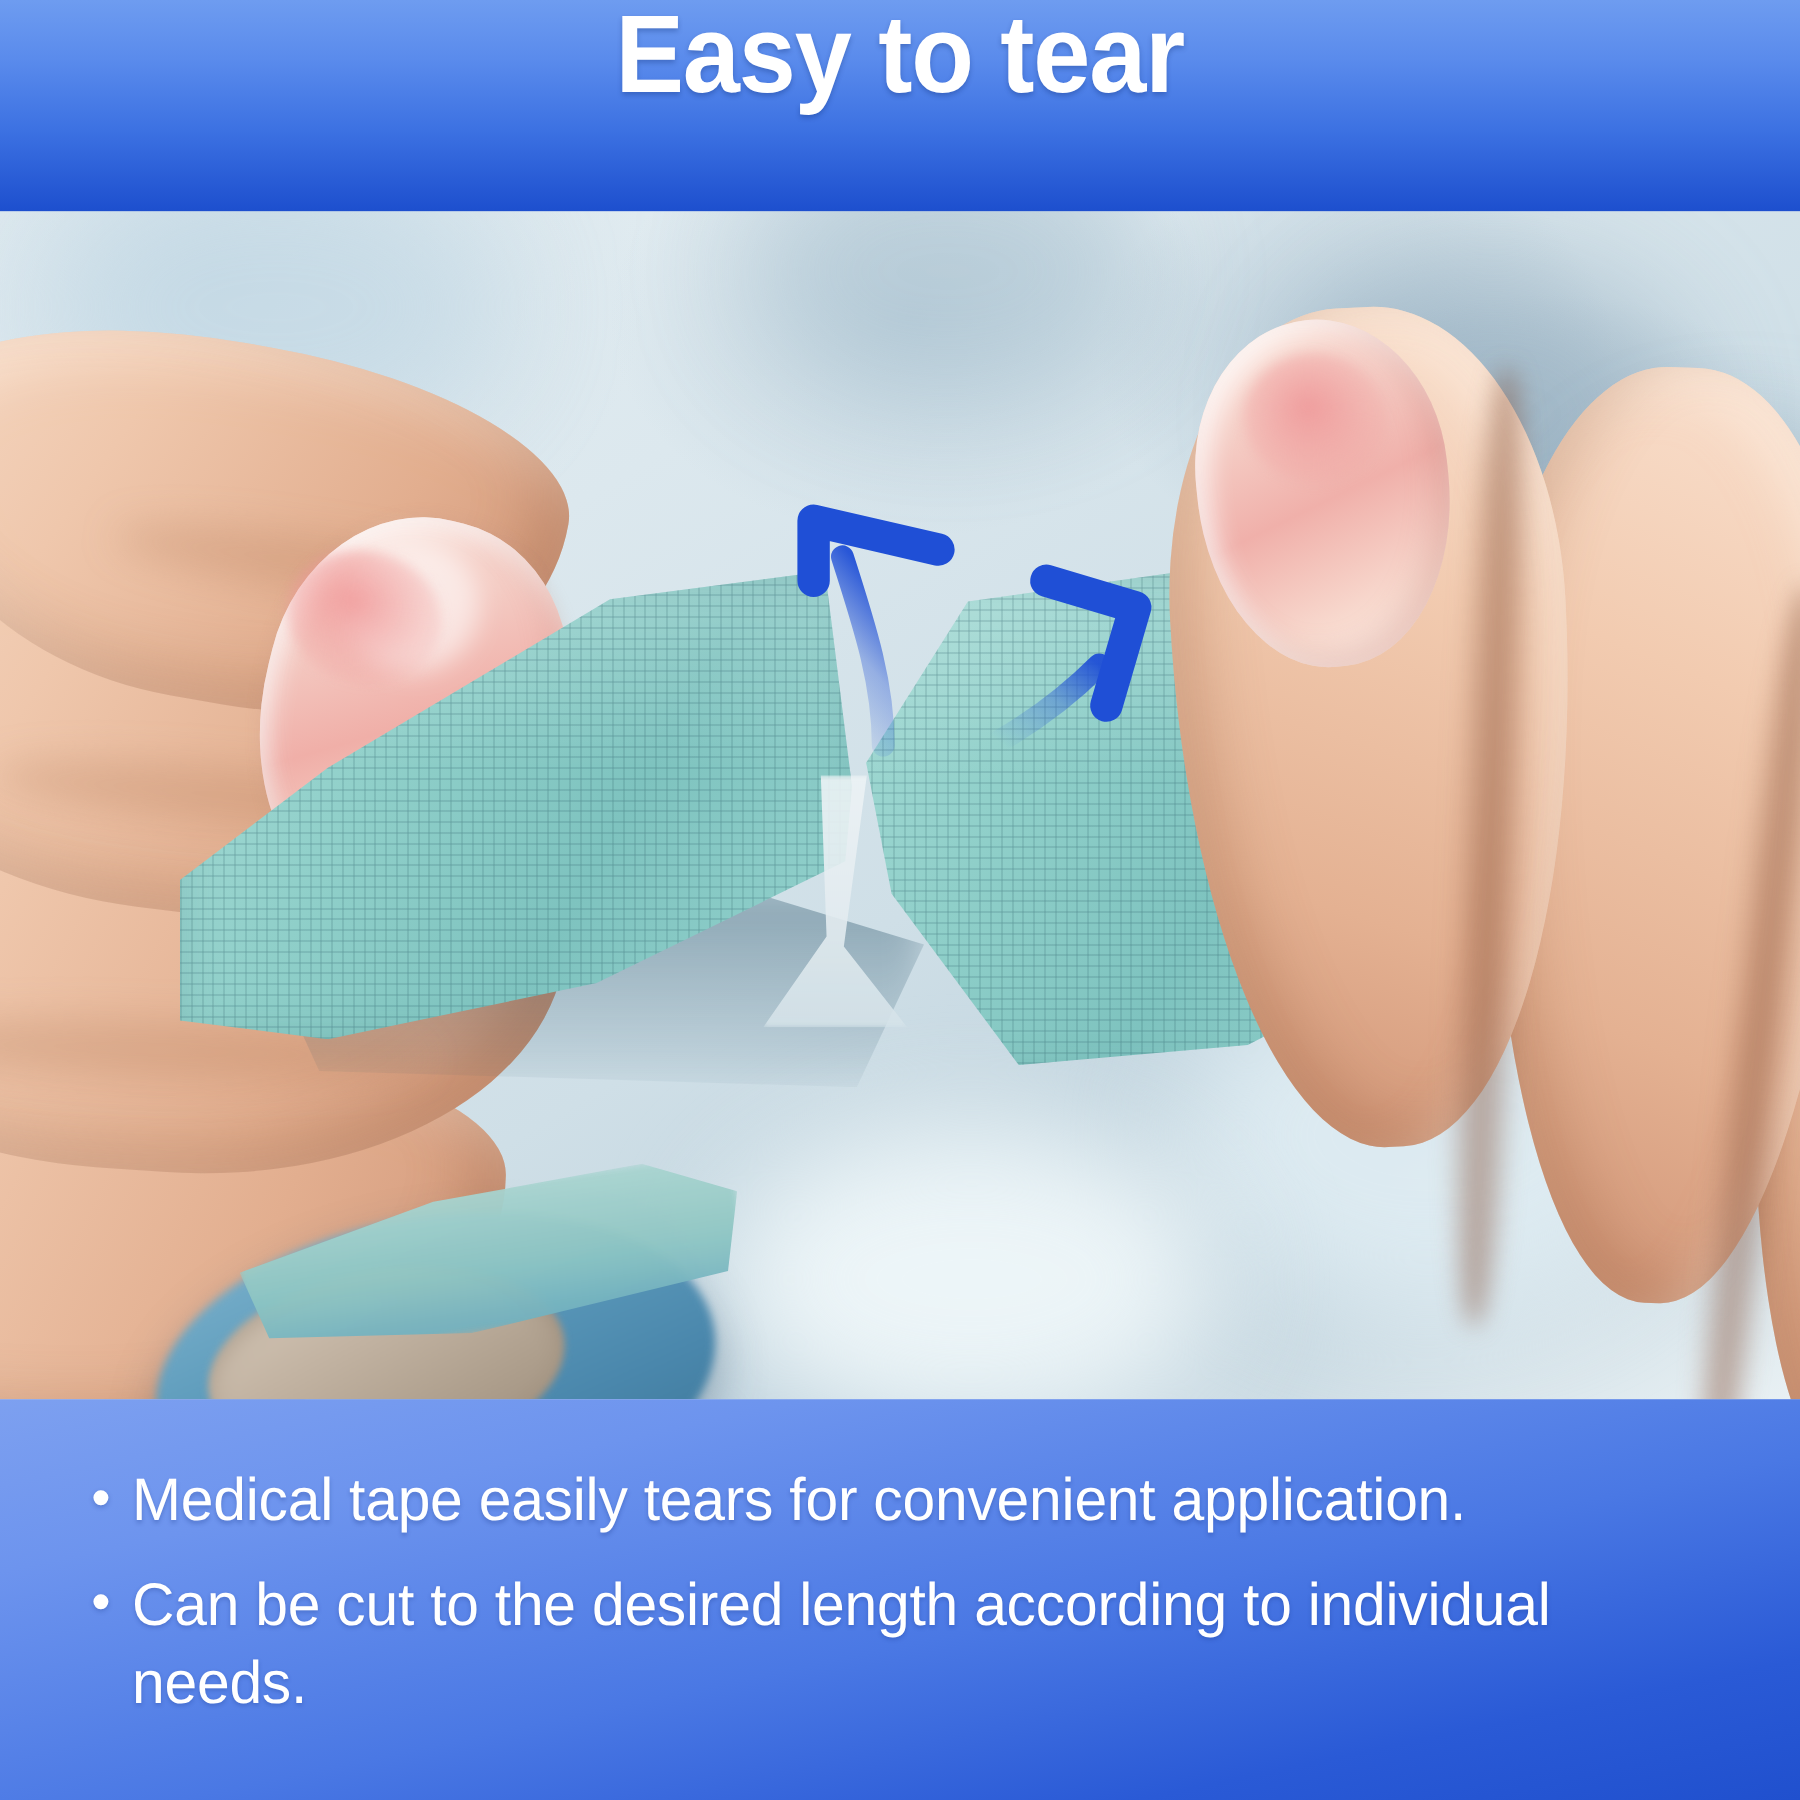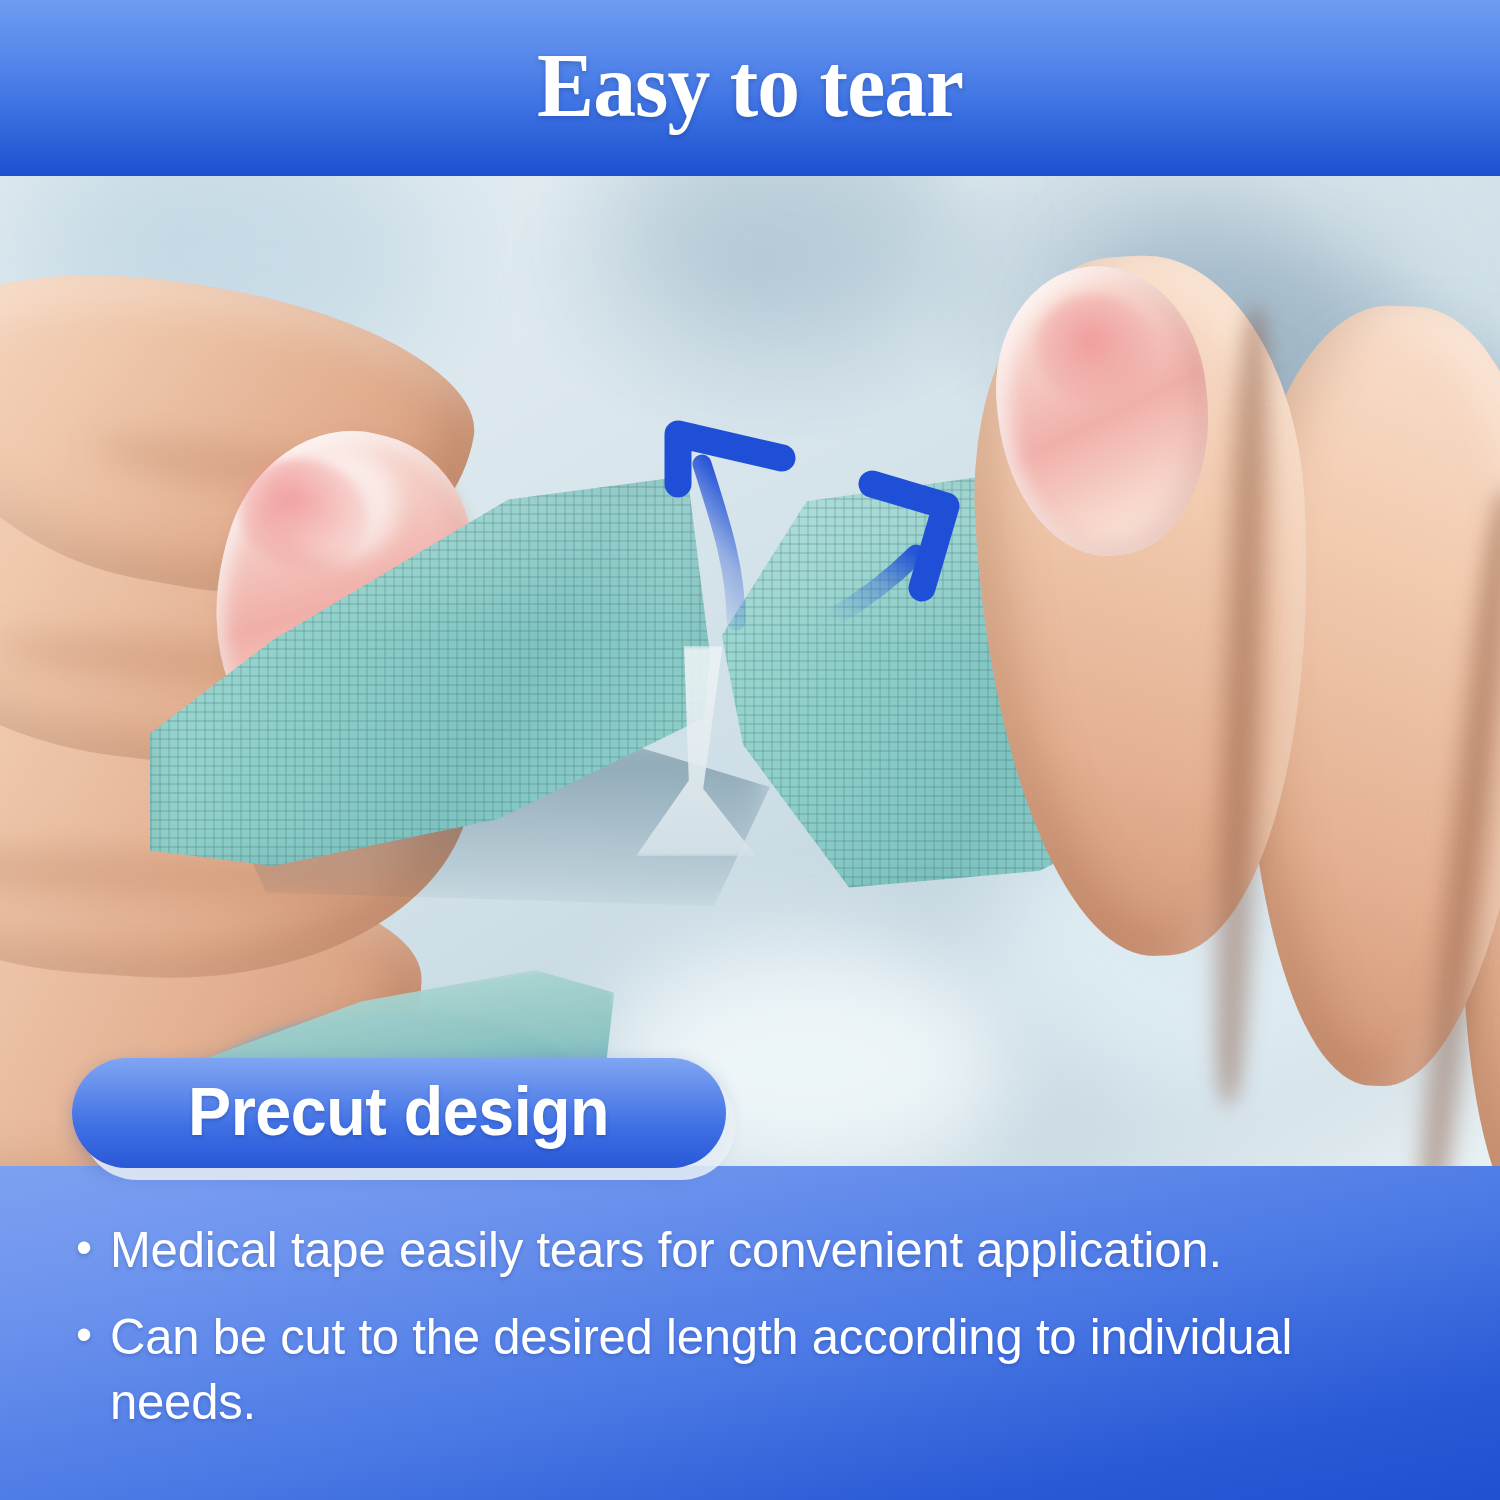--- a/index.html
+++ b/index.html
@@ -10,23 +10,22 @@
     background:#ffffff;
     position:relative;
   }
 
   .canvas { position:relative; width:1500px; height:1500px; overflow:hidden; }
 
   
   .header {
     position:absolute; left:0; top:0; width:1500px; height:176px;
     background:linear-gradient(180deg,#6E9CF0 0%, #5A8BEC 28%, #3C71E2 62%, #1D4FCE 100%);
-    display:flex; align-items:center; justify-content:center;
+    display:flex; align-items:flex-start; justify-content:center;
     z-index:5;
-    font-family:Liberation Serif, serif;
   }
   .header-title {
     color:#ffffff;
     font-size:92px;
     font-weight:700;
     letter-spacing:-1px;
     line-height:1;
     transform:scaleX(0.93);
     text-shadow:0 2px 5px rgba(10,40,110,0.30);
     white-space:nowrap;
@@ -328,17 +327,14 @@
         <span class="bullet-dot">•</span>
         <span class="bullet-text">Medical tape easily tears for convenient application.</span>
       </li>
       <li class="bullet-item">
         <span class="bullet-dot">•</span>
         <span class="bullet-text">Can be cut to the desired length according to individual needs.</span>
       </li>
     </ul>
   </div>
 
-  <div class="badge">
-    <div class="badge-label">Precut design</div>
-  </div>
 
 </div>
 
 </body></html>

